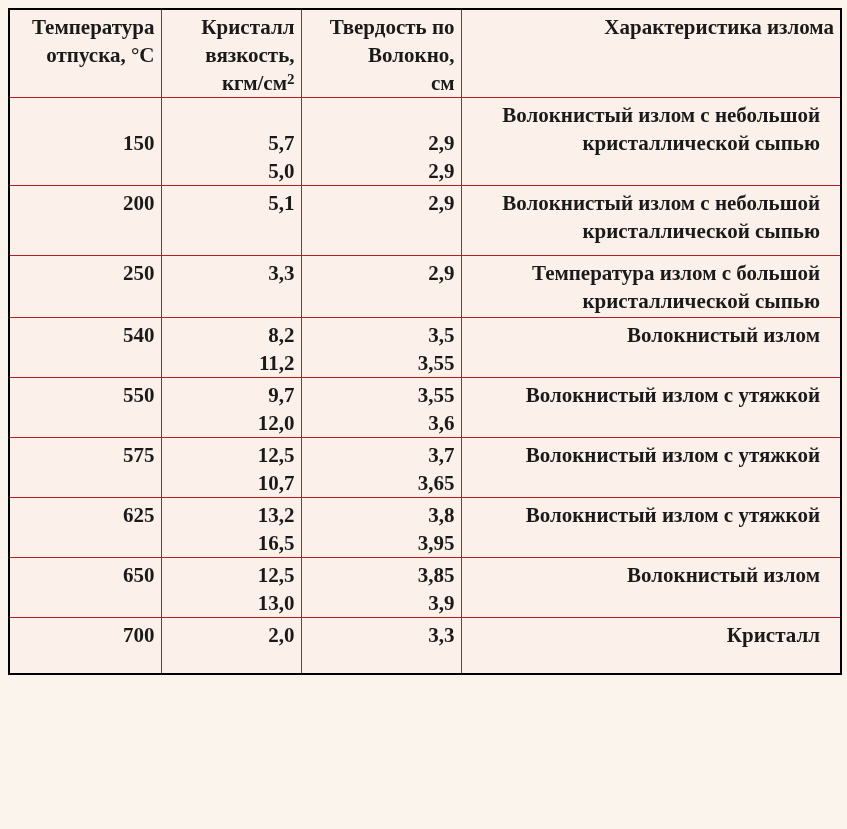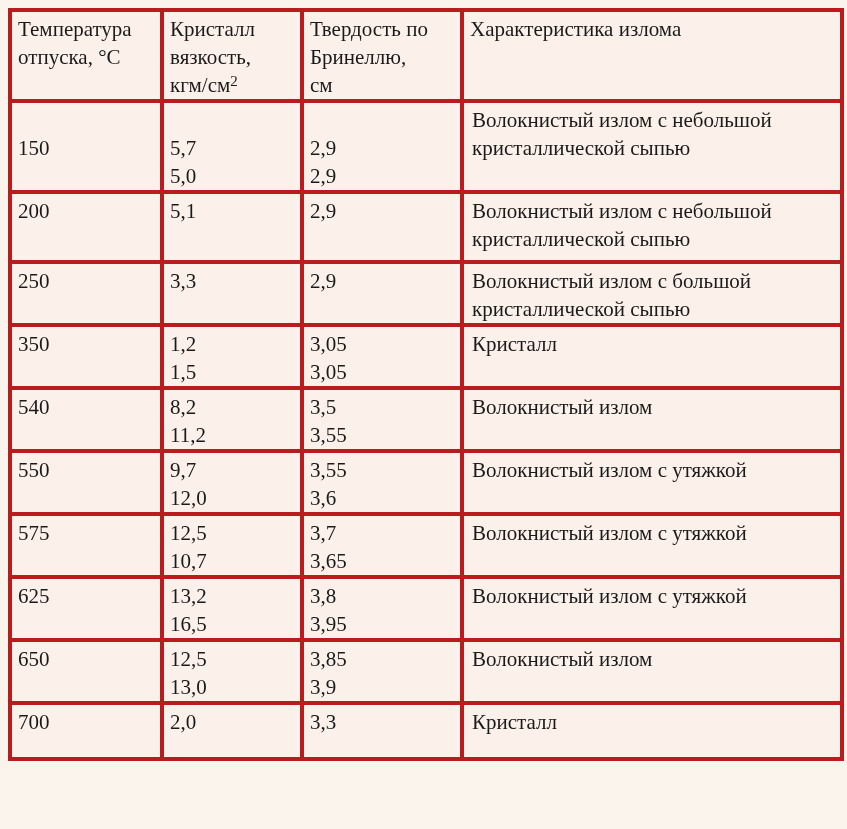--- a/index.html
+++ b/index.html
@@ -27,26 +27,26 @@
     border-collapse: collapse;
     table-layout: fixed;
     background: #fbf1ea;
     border: 2px solid #000;
   }
   col.c1 { width: 152px; }
   col.c2 { width: 140px; }
   col.c3 { width: 160px; }
   col.c4 { width: 380px; }
   th, td {
-    border: 4px solid #b91c1c;
-    text-align: left;
+    border: 1px solid #b91c1c;
+    text-align: right;
     vertical-align: top;
     font-size: 21px;
     line-height: 28px;
-    font-weight: normal;
+    font-weight: bold;
     padding: 3px 6px 0 6px;
   }
   thead tr { height: 85px; }
   tbody tr { height: 56px; }
   tbody tr:nth-child(1) { height: 86px; }
   tbody tr:nth-child(2) { height: 70px; }
   tbody tr:nth-child(3) { height: 62px; margin-left: 40px; }
   
   tbody tr:nth-child(1) td.num { padding-top: 31px; }
   td.fract { padding-left: 8px; padding-right: 20px; }
@@ -73,21 +73,21 @@
             <div>Температура</div>
             <div>отпуска, °С</div>
           </th>
           <th>
             <div>Кристалл</div>
             <div>вязкость,</div>
             <div>кгм/см<sup class="sq">2</sup></div>
           </th>
           <th>
             <div>Твердость по</div>
-            <div>Бринеллю,</div>
+            <div>Волокно,</div>
             <div>см</div>
           </th>
           <th>
             <div>Характеристика излома</div>
           </th>
         </tr>
     </thead>
     <tbody id="table-body">
         <tr>
           <td class="num">
@@ -125,38 +125,22 @@
           <td class="num">
             <div>250</div>
           </td>
           <td class="num">
             <div>3,3</div>
           </td>
           <td class="num">
             <div>2,9</div>
           </td>
           <td class="fract">
-            <div>Волокнистый излом с большой</div>
+            <div>Температура излом с большой</div>
             <div>кристаллической сыпью</div>
-          </td>
-        </tr>
-        <tr>
-          <td class="num">
-            <div>350</div>
-          </td>
-          <td class="num">
-            <div>1,2</div>
-            <div>1,5</div>
-          </td>
-          <td class="num">
-            <div>3,05</div>
-            <div>3,05</div>
-          </td>
-          <td class="fract">
-            <div>Кристалл</div>
           </td>
         </tr>
         <tr>
           <td class="num">
             <div>540</div>
           </td>
           <td class="num">
             <div>8,2</div>
             <div>11,2</div>
           </td>

